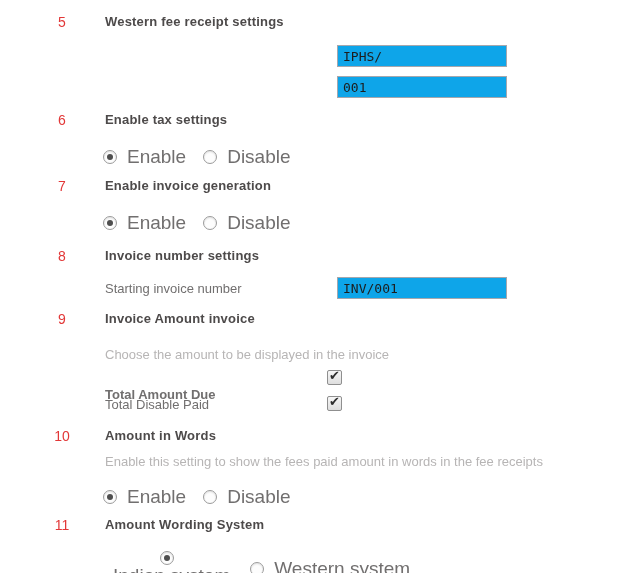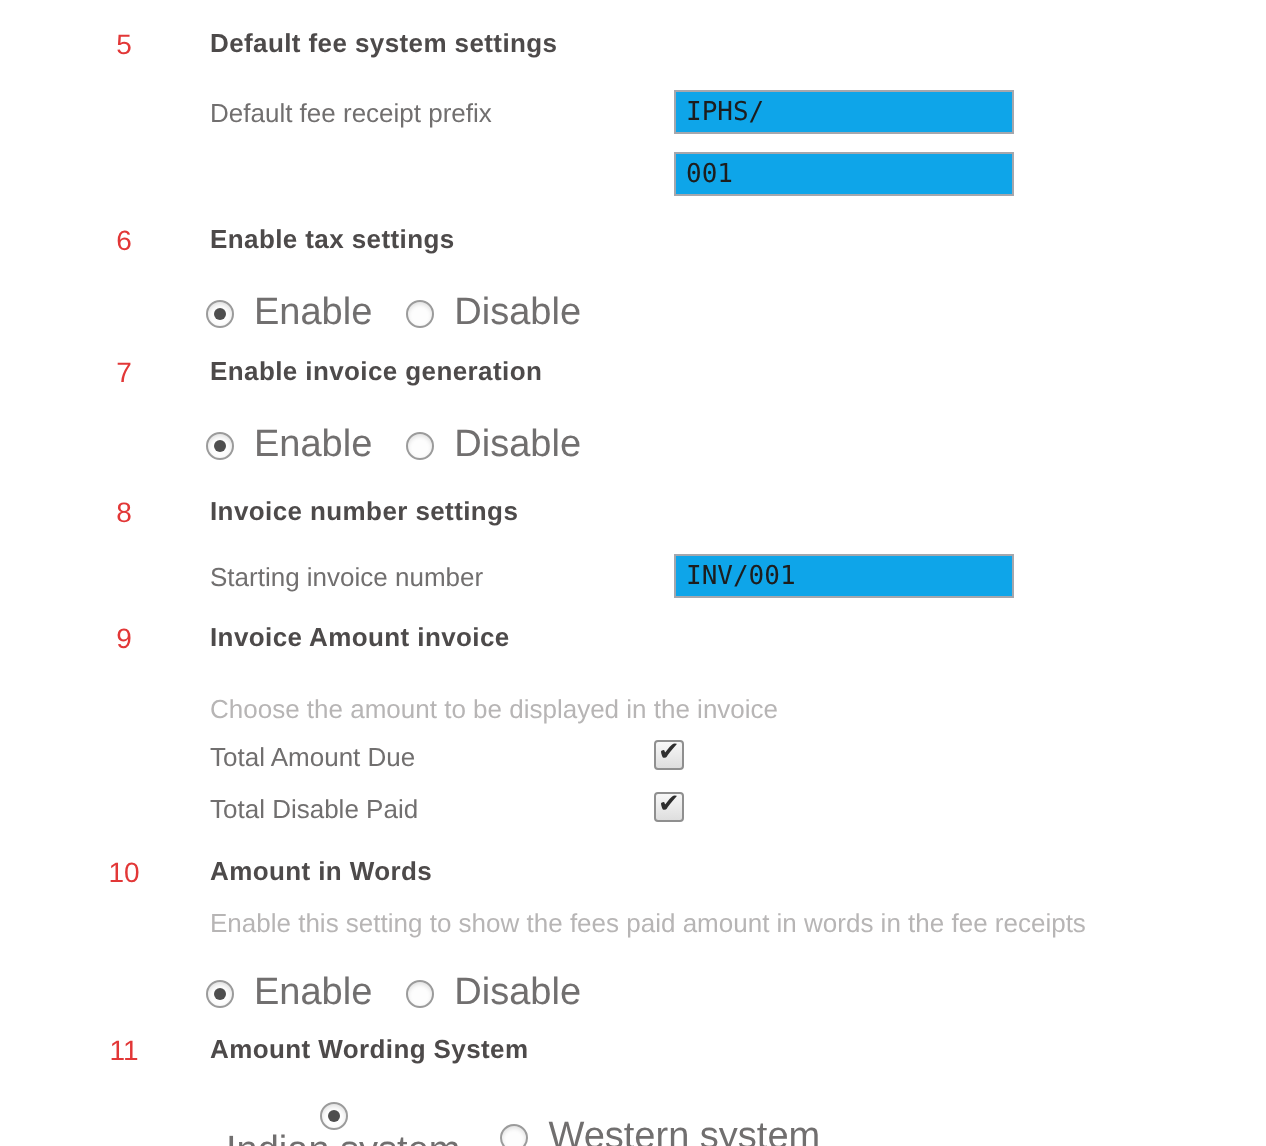--- a/index.html
+++ b/index.html
@@ -58,23 +58,22 @@
   .check.checked::after{
     content:"\2714";position:absolute;left:1px;top:-3px;
     font-size:13px;color:#2e2e2e;font-weight:bold;
   }
 </style>
 </head>
 <body>
 
 <div class="section" id="s5">
   <span class="num">5</span>
-  <div class="title">Default fee system settings</div>
+  <div class="title">Western fee receipt settings</div>
   <div class="row" style="top:31px;">
-    <span class="flabel">Default fee receipt prefix</span>
     <input class="txt" type="text" value="IPHS/" style="">
   </div>
   <div class="row" style="top:62px;">
     <input class="txt" type="text" value="001" style="">
   </div>
 </div>
 
 <div class="section" id="s6">
   <span class="num">6</span>
   <div class="title">Enable tax settings</div>
@@ -112,21 +111,21 @@
     <span class="flabel">Starting invoice number</span>
     <input class="txt" type="text" value="INV/001" style="">
   </div>
 </div>
 
 <div class="section" id="s9">
   <span class="num">9</span>
   <div class="title">Invoice Amount invoice</div>
   <div class="desc" style="top:36px;">Choose the amount to be displayed in the invoice</div>
   <div class="row" style="top:60px;">
-    <span class="flabel" style="top:0;">Total Amount Due</span>
+    <span class="flabel" style="top:16px;font-weight:bold;">Total Amount Due</span>
     <span class="check checked"></span>
   </div>
   <div class="row" style="top:86px;">
     <span class="flabel" style="top:0;">Total Disable Paid</span>
     <span class="check checked"></span>
   </div>
 </div>
 
 <div class="section" id="s10">
   <span class="num">10</span>

